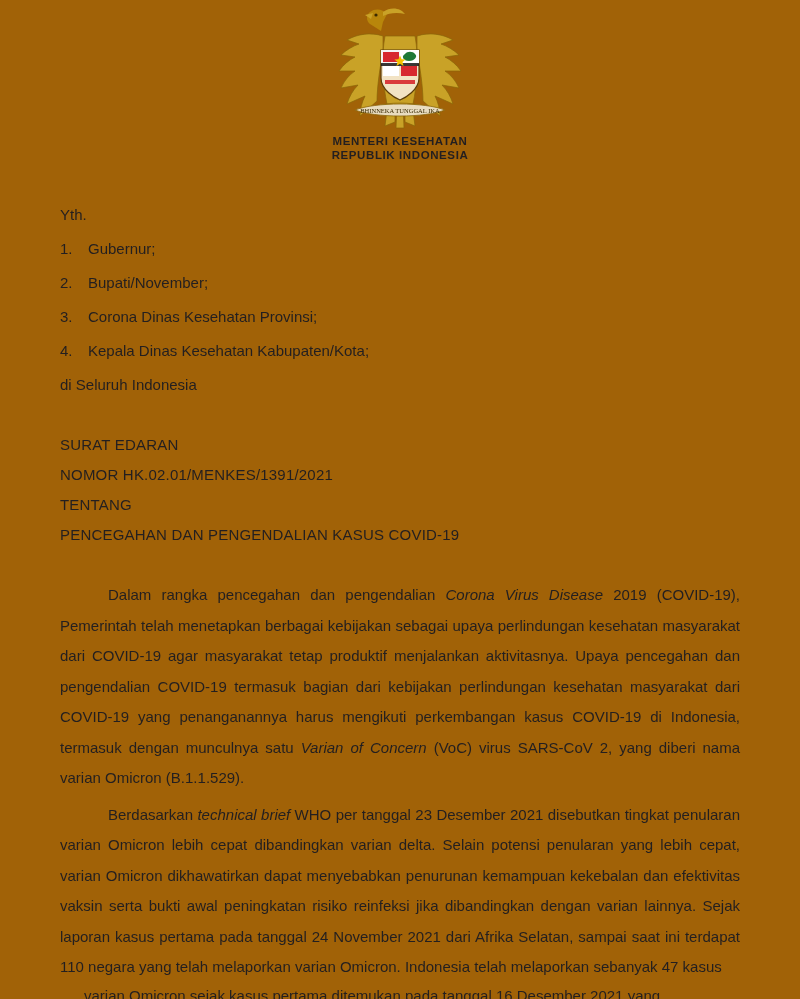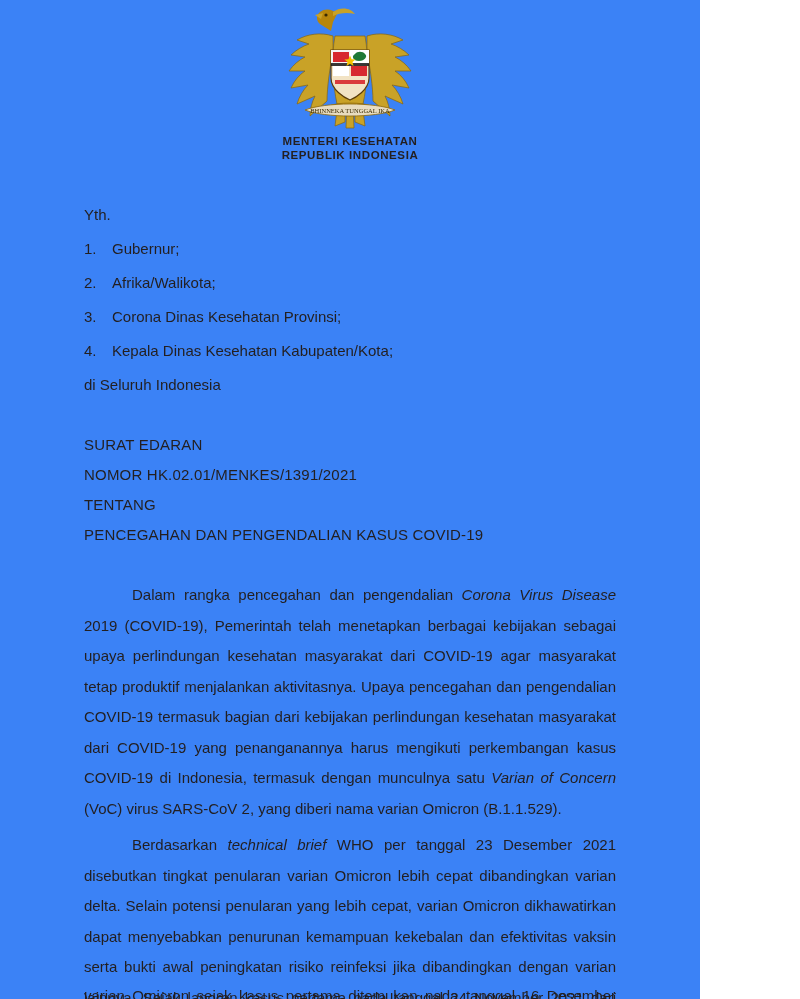--- a/index.html
+++ b/index.html
@@ -9,25 +9,25 @@
   body {
     width: 800px;
     height: 999px;
     background: #ffffff;
     font-family: "Liberation Sans", sans-serif;
     color: #231f20;
     overflow: hidden;
   }
   .page {
     position: relative;
-    width: 700px;
+    width: 800px;
     height: 999px;
     box-sizing: border-box;
-    padding: 0 84px;
-    background: #3b82f6;
+    padding: 0 60px;
+    background: #a16207;
   }
 
   
   .letterhead {
     padding-top: 6px;
     text-align: center;
   }
   .emblem {
     width: 150px;
     height: 128px;
@@ -168,21 +168,21 @@
 
   <div class="addressee">
     <div class="yth">Yth.</div>
     <ul class="addr-list">
       <li>
         <span class="addr-num">1.</span>
         <span class="addr-text">Gubernur;</span>
       </li>
       <li>
         <span class="addr-num">2.</span>
-        <span class="addr-text">Afrika/Walikota;</span>
+        <span class="addr-text">Bupati/November;</span>
       </li>
       <li>
         <span class="addr-num">3.</span>
         <span class="addr-text">Corona Dinas Kesehatan Provinsi;</span>
       </li>
       <li>
         <span class="addr-num">4.</span>
         <span class="addr-text">Kepala Dinas Kesehatan Kabupaten/Kota;</span>
       </li>
     </ul>

